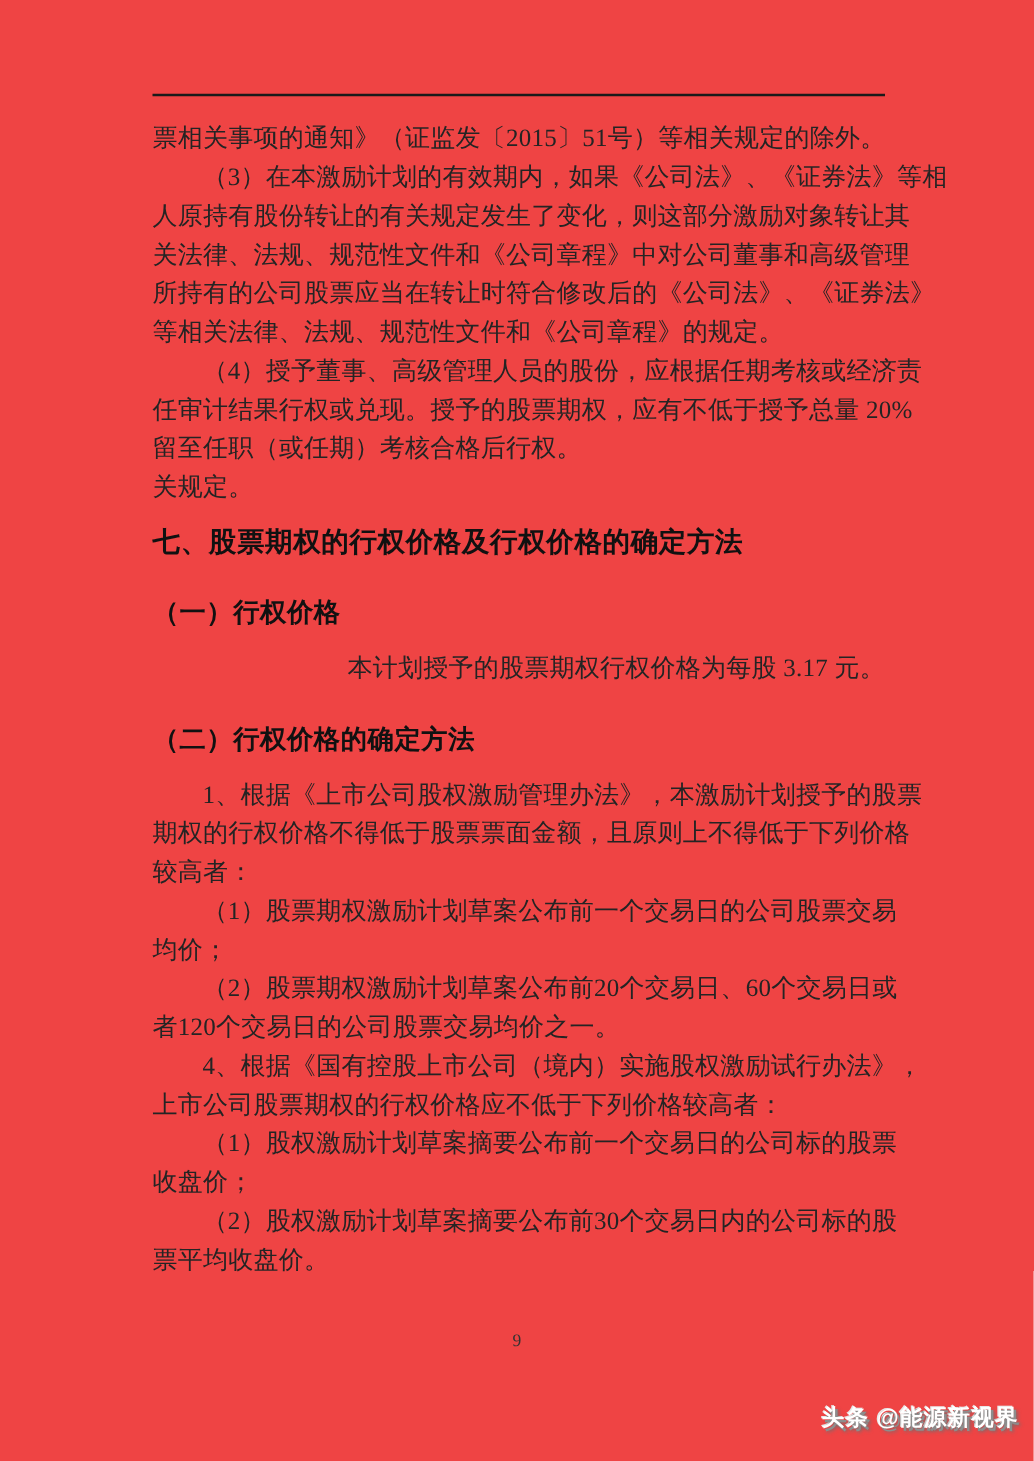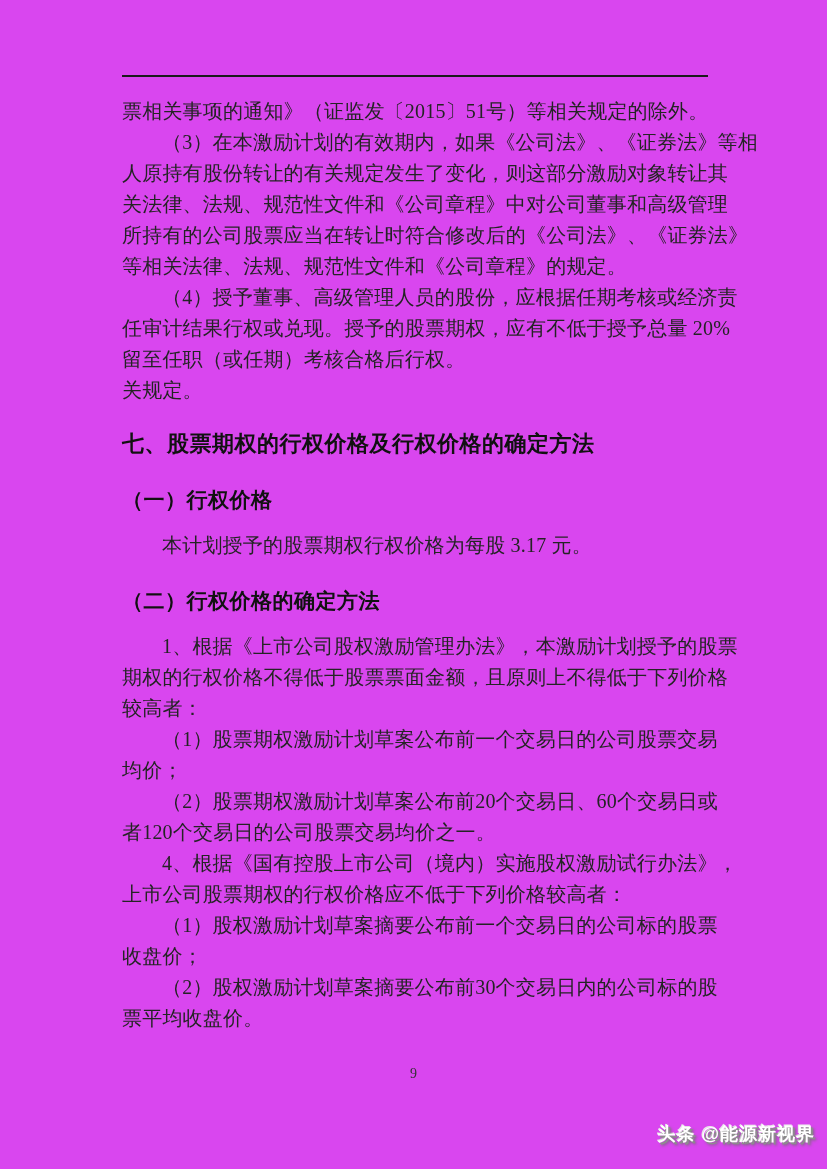--- a/index.html
+++ b/index.html
@@ -4,21 +4,21 @@
 <style>
   html, body {
     margin: 0;
     padding: 0;
     background: #ffffff;
   }
   .page {
     position: relative;
     width: 827px;
     height: 1169px;
-    background: #d946ef;
+    background: #ef4444;
     font-family: "Liberation Serif", "DejaVu Serif", serif;
     color: #222222;
     overflow: hidden;
   }
   .header-rule {
     position: absolute;
     left: 122px;
     top: 75px;
     width: 586px;
     height: 2px;
@@ -32,26 +32,27 @@
   }
   .line {
     font-size: 20px;
     line-height: 31px;
     letter-spacing: 0.2px;
     white-space: nowrap;
     color: #242424;
   }
   .line.indent {
     padding-left: 40px;
+    text-align: right;
   }
   .h1 {
     font-weight: bold;
     font-size: 22px;
     line-height: 32px;
-    margin-top: 22px;
+    margin-top: 12px;
     margin-bottom: 18px;
     color: #111111;
     white-space: nowrap;
     letter-spacing: 0.5px;
   }
   .h2 {
     font-weight: bold;
     font-size: 21px;
     line-height: 32px;
     margin-top: 24px;

